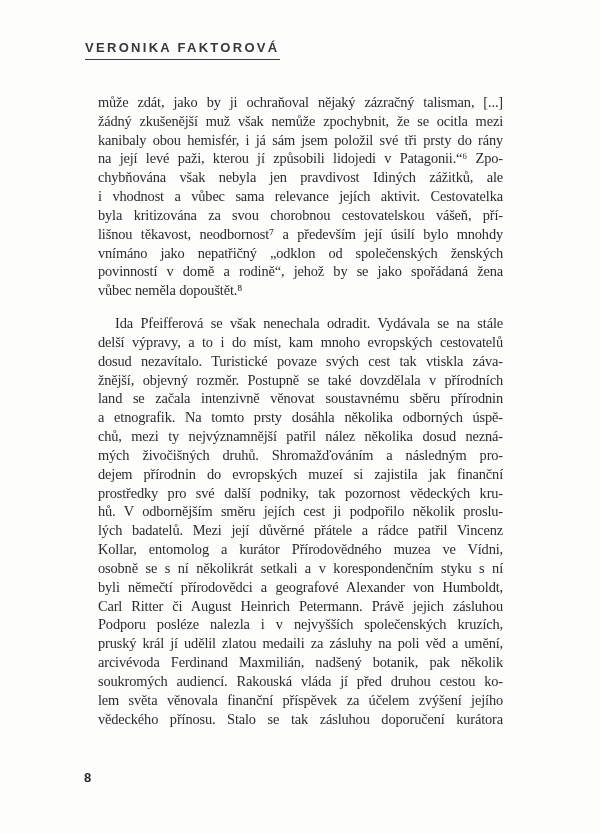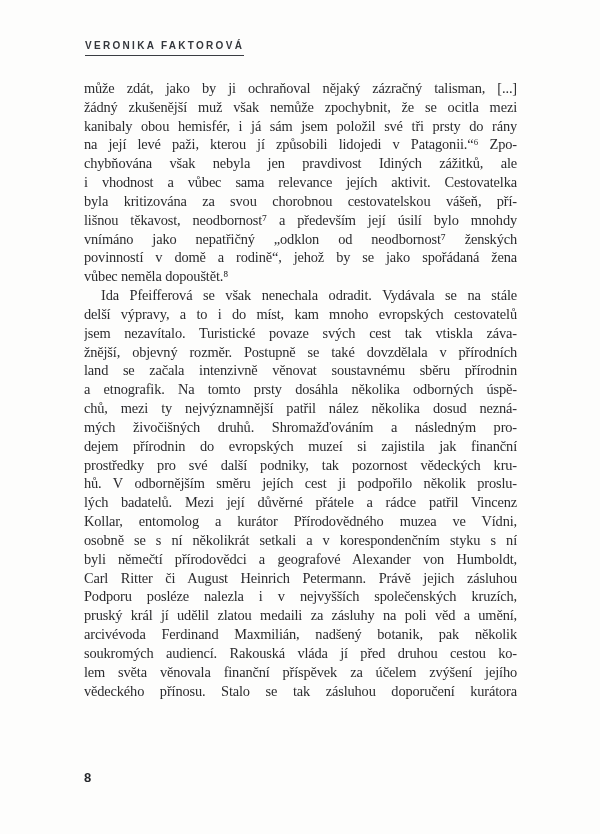--- a/index.html
+++ b/index.html
@@ -15,37 +15,37 @@
     overflow: hidden;
     font-family: "Liberation Serif", "DejaVu Serif", serif;
     color: #2b2b2e;
   }
   .running-header {
     position: absolute;
     left: 85px;
     top: 40px;
     font-family: "Liberation Sans", sans-serif;
     font-weight: bold;
-    font-size: 10px;
+    font-size: 13px;
     letter-spacing: 2.3px;
     color: #34373c;
     padding-bottom: 4px;
     border-bottom: 1.3px solid #3a3d42;
     white-space: nowrap;
   }
   .text-block {
     position: absolute;
     left: 84px;
     top: 79px;
     width: 433px;
     font-size: 14.4px;
     line-height: 18.83px;
     letter-spacing: -0.15px;
   }
-  .paragraph { margin: 0; }
+  .paragraph { margin: 14px; }
   .line {
     height: 18.83px;
     overflow: hidden;
     text-align: justify;
     text-align-last: justify;
   }
   .line.flush {
     text-align-last: left;
   }
   .line.indent {
@@ -70,28 +70,28 @@
   <div class="text-block">
       <div class="paragraph">
         <div class="line">může zdát, jako by ji ochraňoval nějaký zázračný talisman, [...]</div>
         <div class="line">žádný zkušenější muž však nemůže zpochybnit, že se ocitla mezi</div>
         <div class="line">kanibaly obou hemisfér, i já sám jsem položil své tři prsty do rány</div>
         <div class="line">na její levé paži, kterou jí způsobili lidojedi v Patagonii.“⁶ Zpo-</div>
         <div class="line">chybňována však nebyla jen pravdivost Idiných zážitků, ale</div>
         <div class="line">i vhodnost a vůbec sama relevance jejích aktivit. Cestovatelka</div>
         <div class="line">byla kritizována za svou chorobnou cestovatelskou vášeň, pří-</div>
         <div class="line">lišnou těkavost, neodbornost⁷ a především její úsilí bylo mnohdy</div>
-        <div class="line">vnímáno jako nepatřičný „odklon od neodbornost⁷ ženských</div>
+        <div class="line">vnímáno jako nepatřičný „odklon od společenských ženských</div>
         <div class="line">povinností v domě a rodině“, jehož by se jako spořádaná žena</div>
         <div class="line flush">vůbec neměla dopouštět.⁸</div>
       </div>
       <div class="paragraph">
         <div class="line indent">Ida Pfeifferová se však nenechala odradit. Vydávala se na stále</div>
         <div class="line">delší výpravy, a to i do míst, kam mnoho evropských cestovatelů</div>
-        <div class="line">jsem nezavítalo. Turistické povaze svých cest tak vtiskla záva-</div>
+        <div class="line">dosud nezavítalo. Turistické povaze svých cest tak vtiskla záva-</div>
         <div class="line">žnější, objevný rozměr. Postupně se také dovzdělala v přírodních</div>
         <div class="line">land se začala intenzivně věnovat soustavnému sběru přírodnin</div>
         <div class="line">a etnografik. Na tomto prsty dosáhla několika odborných úspě-</div>
         <div class="line">chů, mezi ty nejvýznamnější patřil nález několika dosud nezná-</div>
         <div class="line">mých živočišných druhů. Shromažďováním a následným pro-</div>
         <div class="line">dejem přírodnin do evropských muzeí si zajistila jak finanční</div>
         <div class="line">prostředky pro své další podniky, tak pozornost vědeckých kru-</div>
         <div class="line">hů. V odbornějším směru jejích cest ji podpořilo několik proslu-</div>
         <div class="line">lých badatelů. Mezi její důvěrné přátele a rádce patřil Vincenz</div>
         <div class="line">Kollar, entomolog a kurátor Přírodovědného muzea ve Vídni,</div>

